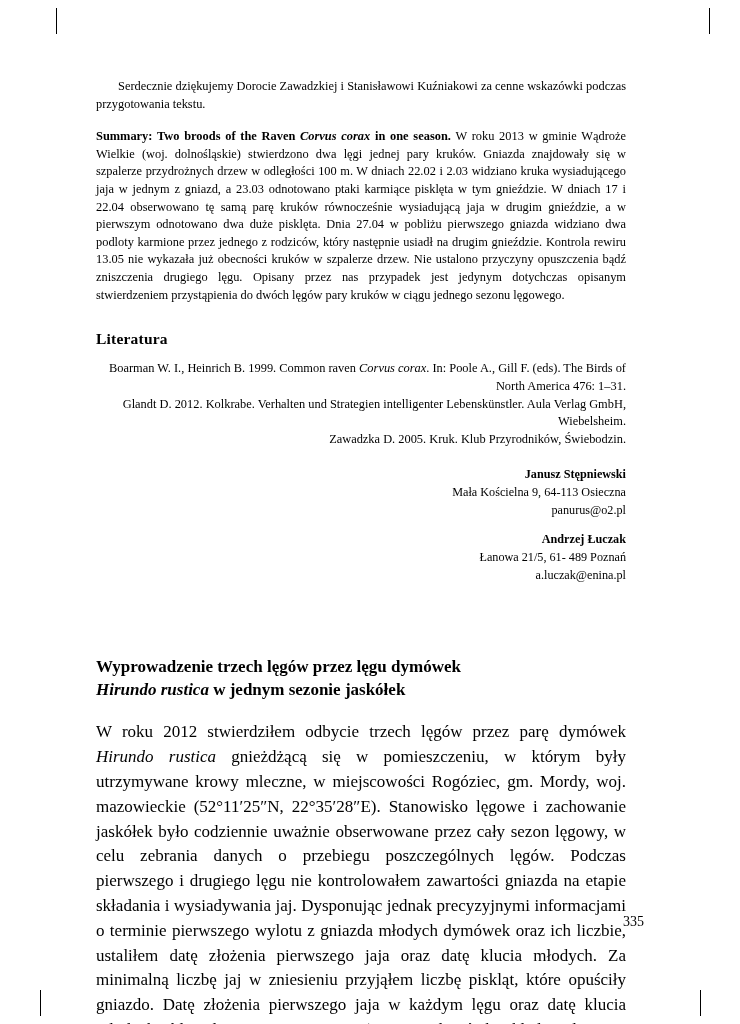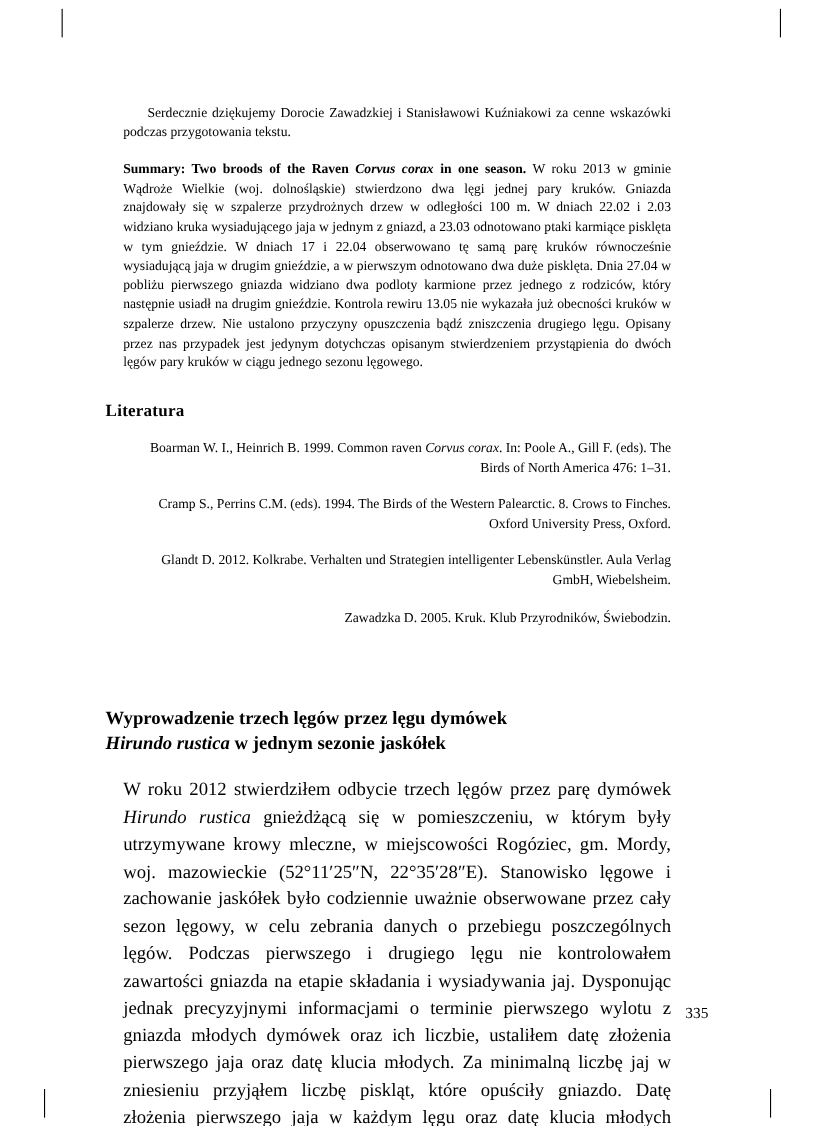--- a/index.html
+++ b/index.html
@@ -24,21 +24,21 @@
   .crop.v { width: 1px; height: 26px; }
 
   .page {
     position: absolute;
     left: 96px;
     top: 78px;
     width: 530px;
   }
 
   p {
-    margin: 16px;
+    margin: 0;
     font-size: 12.4px;
     line-height: 1.42;
     text-align: justify;
   }
 
   .indent { text-indent: 22px; }
 
   .para-ack { margin-bottom: 15px; }
 
   .summary { margin-bottom: 26px; }
@@ -109,25 +109,36 @@
 <div class="page">
 
   <p class="para-ack indent">Serdecznie dziękujemy Dorocie Zawadzkiej i Stanisławowi Kuźniakowi za cenne wskazówki podczas przygotowania tekstu.</p>
 
   <p class="summary"><b>Summary: Two broods of the Raven </b><b><i>Corvus corax</i></b><b> in one season.</b><span> W roku 2013 w gminie Wądroże Wielkie (woj. dolnośląskie) stwierdzono dwa lęgi jednej pary kruków. Gniazda znajdowały się w szpalerze przydrożnych drzew w odległości 100 m. W dniach 22.02 i 2.03 widziano kruka wysiadującego jaja w jednym z gniazd, a 23.03 odnotowano ptaki karmiące pisklęta w tym gnieździe. W dniach 17 i 22.04 obserwowano tę samą parę kruków równocześnie wysiadującą jaja w drugim gnieździe, a w pierwszym odnotowano dwa duże pisklęta. Dnia 27.04 w pobliżu pierwszego gniazda widziano dwa podloty karmione przez jednego z rodziców, który następnie usiadł na drugim gnieździe. Kontrola rewiru 13.05 nie wykazała już obecności kruków w szpalerze drzew. Nie ustalono przyczyny opuszczenia bądź zniszczenia drugiego lęgu. Opisany przez nas przypadek jest jedynym dotychczas opisanym stwierdzeniem przystąpienia do dwóch lęgów pary kruków w ciągu jednego sezonu lęgowego.</span></p>
 
   <h2 class="section">Literatura</h2>
 
   <div class="refs">
     <p class="ref"><span>Boarman W. I., Heinrich B. 1999. Common raven </span><i>Corvus corax</i><span>. In: Poole A., Gill F. (eds). The Birds of North America 476: 1–31.</span></p>
-    <p class="ref"><span>Cramp S., Perrins C.M. (eds). 1994. The Birds of the Western Palearctic. 8. Crows to Finches. Oxford University Press, Oxford.</span></p>
     <p class="ref"><span>Glandt D. 2012. Kolkrabe. Verhalten und Strategien intelligenter Lebenskünstler. Aula Verlag GmbH, Wiebelsheim.</span></p>
     <p class="ref"><span>Zawadzka D. 2005. Kruk. Klub Przyrodników, Świebodzin.</span></p>
   </div>
 
+  <div class="authors">
+    <div class="block">
+      <div class="name">Janusz Stępniewski</div>
+      <div>Mała Kościelna 9, 64-113 Osieczna</div>
+      <div>panurus@o2.pl</div>
+    </div>
+    <div class="block">
+      <div class="name">Andrzej Łuczak</div>
+      <div>Łanowa 21/5, 61- 489 Poznań</div>
+      <div>a.luczak@enina.pl</div>
+    </div>
+  </div>
 
   <h1 class="article-title"><span>Wyprowadzenie trzech lęgów przez lęgu dymówek</span><br><i>Hirundo rustica</i><span> w jednym sezonie jaskółek</span></h1>
 
   <p class="body-text"><span>W roku 2012 stwierdziłem odbycie trzech lęgów przez parę dymówek </span><i>Hirundo rustica</i><span> gnieżdżącą się w pomieszczeniu, w którym były utrzymywane krowy mleczne, w miejscowości Rogóziec, gm. Mordy, woj. mazowieckie (52°11′25″N, 22°35′28″E). Stanowisko lęgowe i zachowanie jaskółek było codziennie uważnie obserwowane przez cały sezon lęgowy, w celu zebrania danych o przebiegu poszczególnych lęgów. Podczas pierwszego i drugiego lęgu nie kontrolowałem zawartości gniazda na etapie składania i wysiadywania jaj. Dysponując jednak precyzyjnymi informacjami o terminie pierwszego wylotu z gniazda młodych dymówek oraz ich liczbie, ustaliłem datę złożenia pierwszego jaja oraz datę klucia młodych. Za minimalną liczbę jaj w zniesieniu przyjąłem liczbę piskląt, które opuściły gniazdo. Datę złożenia pierwszego jaja w każdym lęgu oraz datę klucia młodych obliczyłem przyjmując, że: 1) samica dymówki składa jedno jajo dziennie, 2) wysiadywanie trwa 15 dni, 3) młode opuszczają po raz pierwszy gniazdo w wieku 22 dni</span></p>
 
 </div>
 
 <div class="page-number">335</div>
 
 </body></html>

